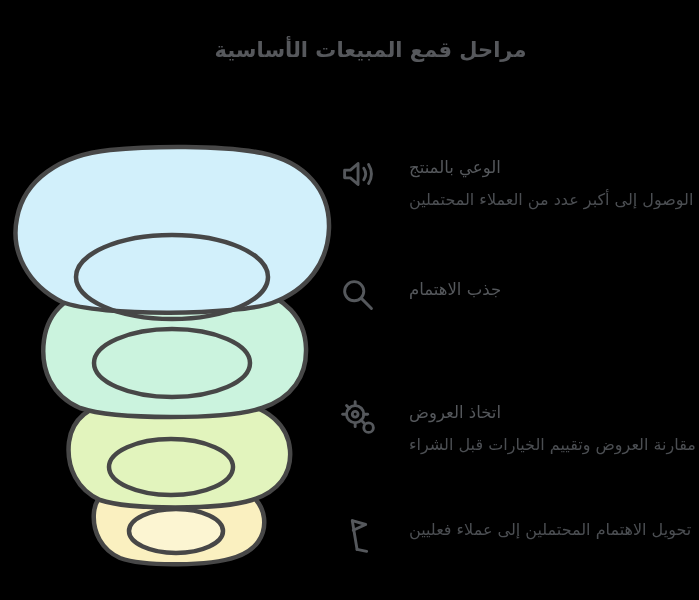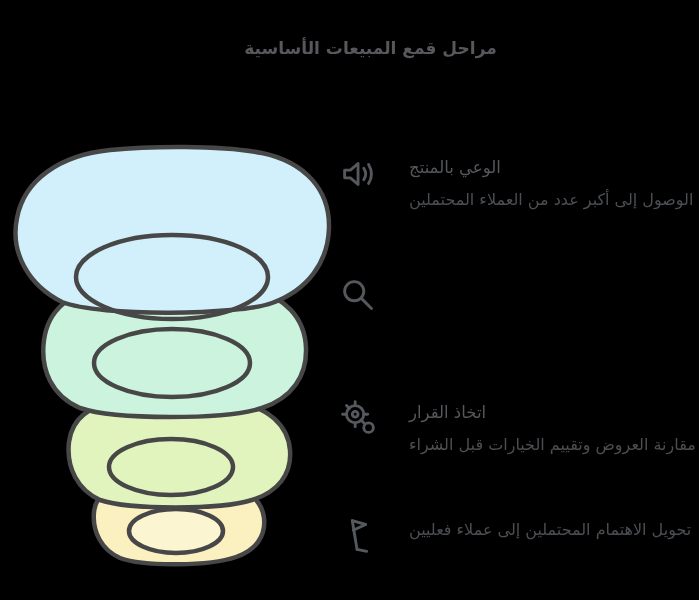--- a/index.html
+++ b/index.html
@@ -12,21 +12,21 @@
   .page {
     position: relative;
     width: 699px; height: 600px;
     background: #000000;
   }
   .diagram-title {
     position: absolute;
     top: 38px; left: 0; right: 0;
     padding-left: 42px;           
     text-align: center;
-    font-size: 17px;
+    font-size: 21px;
     font-weight: bold;
     color: #56585c;
     direction: rtl;
     letter-spacing: 0.2px;
   }
   .funnel-svg {
     position: absolute;
     top: 0; left: 0;
   }
   .stage-row {
@@ -118,39 +118,40 @@
   </div>
 
   <div class="stage-row row-2">
     <div class="icon-box">
       <svg width="46" height="46" viewBox="0 0 48 48" fill="none" stroke="currentColor" stroke-width="3" stroke-linecap="round" stroke-linejoin="round">
         <circle cx="19" cy="19" r="10"></circle>
         <line x1="27" y1="27" x2="37" y2="37"></line>
       </svg>
     </div>
     <div class="stage-text">
+      <div class="stage-heading">جذب الاهتمام</div>
     </div>
   </div>
 
   <div class="stage-row row-3">
     <div class="icon-box">
       <svg width="46" height="46" viewBox="0 0 48 48" fill="none" stroke="currentColor" stroke-width="3" stroke-linecap="round" stroke-linejoin="round">
         <circle cx="20" cy="19" r="9"></circle>
         <circle cx="20" cy="19" r="3"></circle>
         <line x1="20" y1="6" x2="20" y2="10"></line>
         <line x1="20" y1="28" x2="20" y2="32"></line>
         <line x1="7" y1="19" x2="11" y2="19"></line>
         <line x1="29" y1="19" x2="33" y2="19"></line>
         <line x1="11" y1="10" x2="14" y2="13"></line>
         <line x1="26" y1="25" x2="29" y2="28"></line>
         <circle cx="34" cy="33" r="5"></circle>
       </svg>
     </div>
     <div class="stage-text">
-      <div class="stage-heading">اتخاذ القرار</div>
+      <div class="stage-heading">اتخاذ العروض</div>
       <div class="stage-description">مقارنة العروض وتقييم الخيارات قبل الشراء</div>
     </div>
   </div>
 
   <div class="stage-row row-4">
     <div class="icon-box">
       <svg width="46" height="46" viewBox="0 0 48 48" fill="none" stroke="currentColor" stroke-width="3" stroke-linecap="round" stroke-linejoin="round">
         <path d="M17 8 L31 12 L18 18"></path>
         <path d="M17 8 L22 38"></path>
         <path d="M22 38 L32 40"></path>

